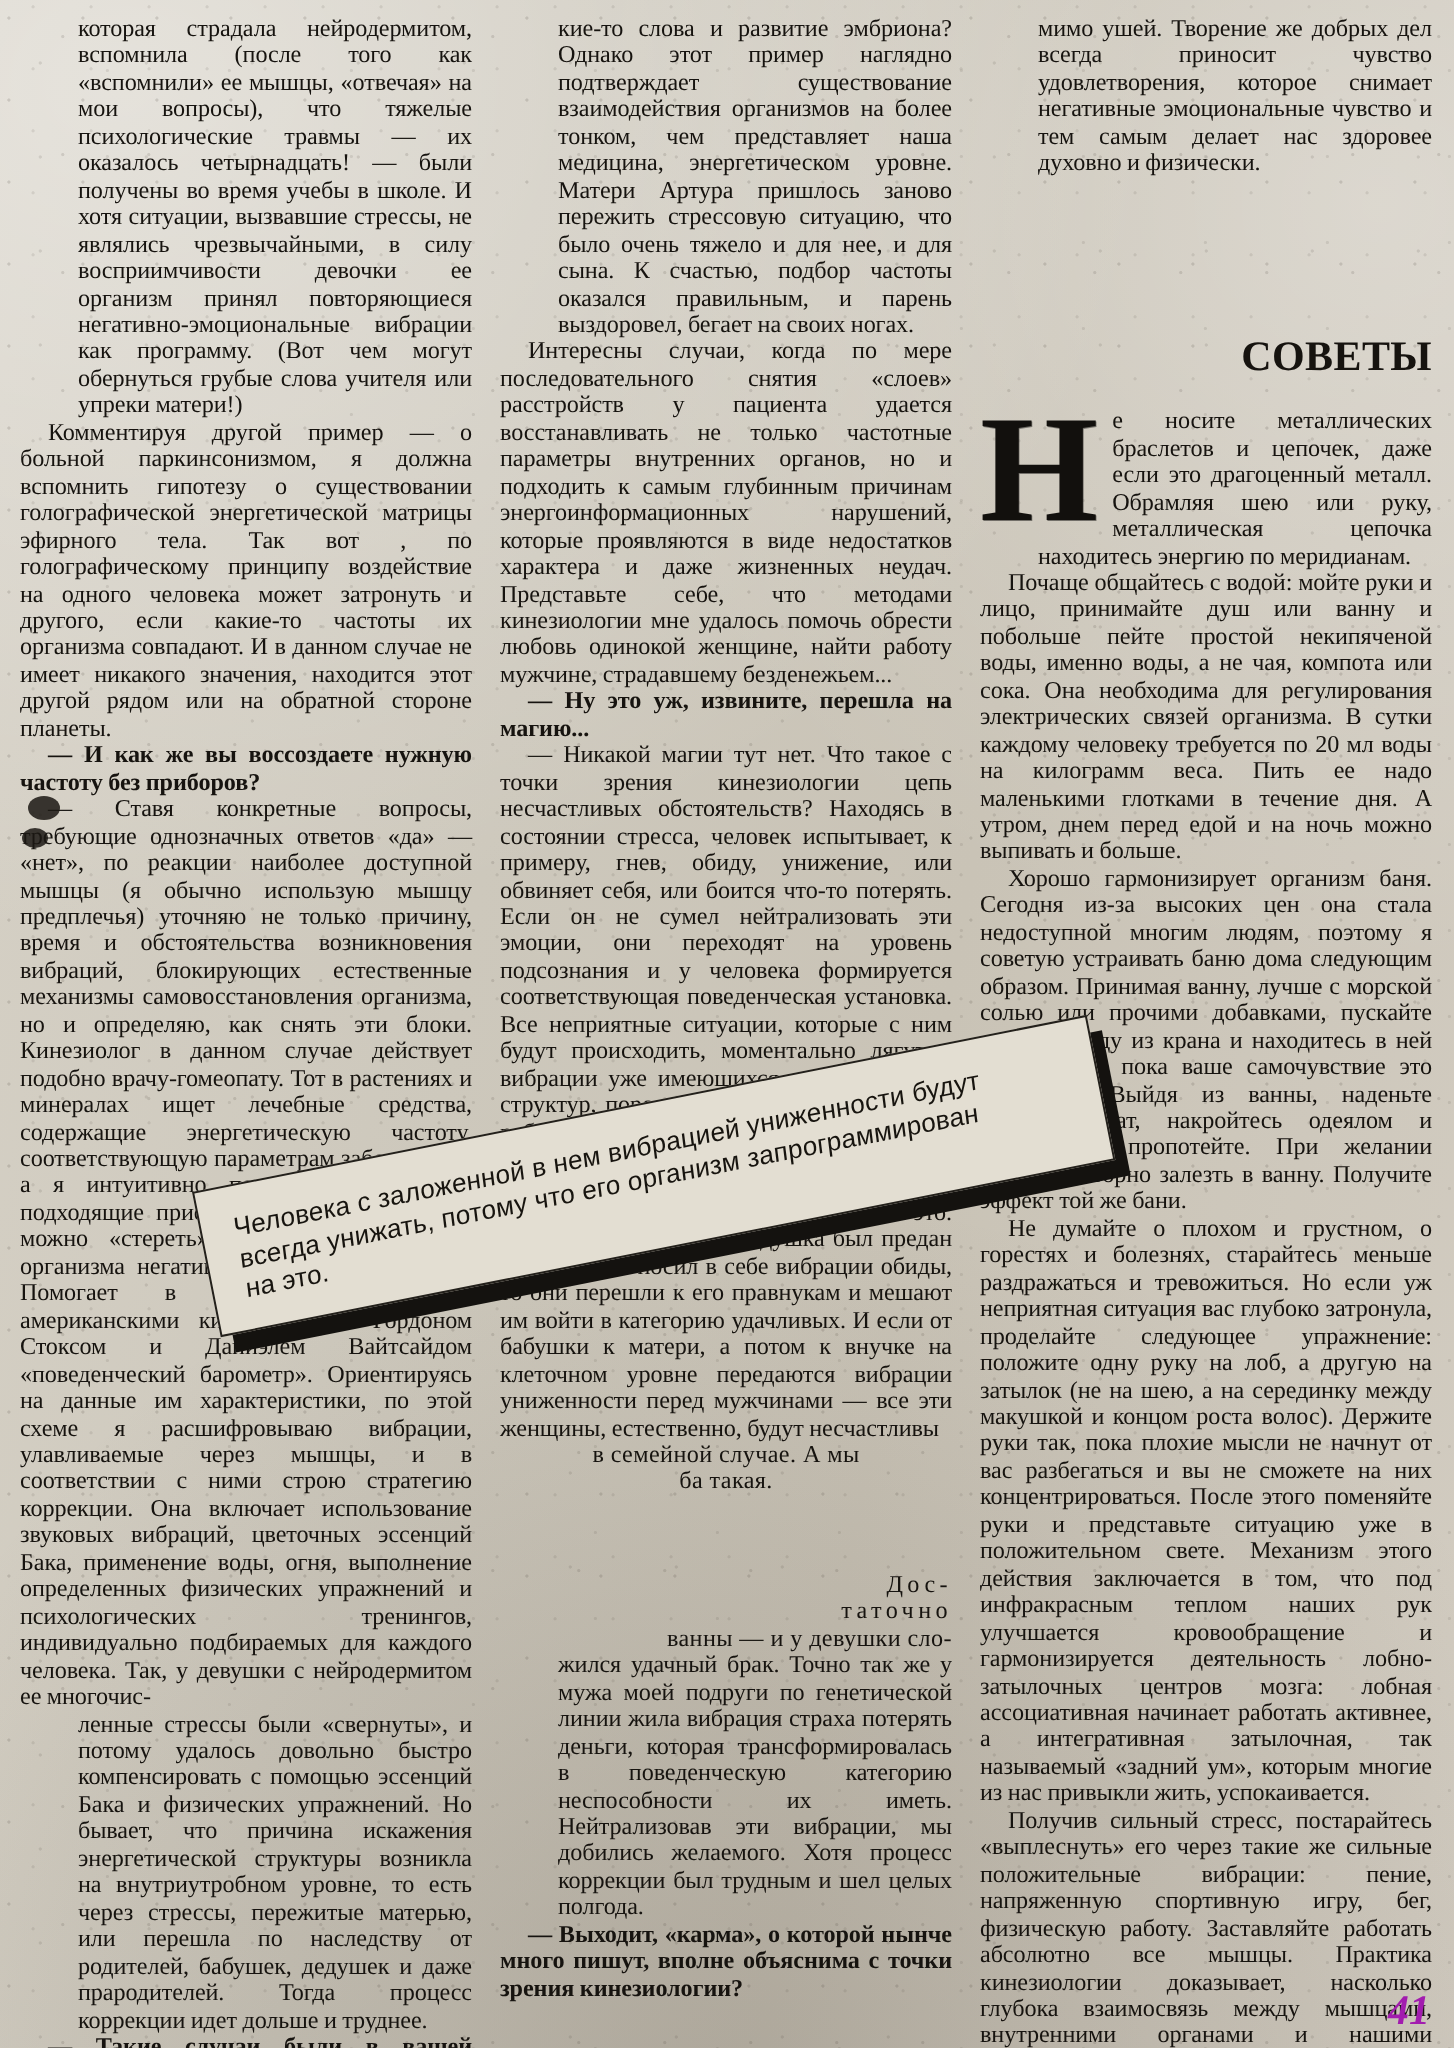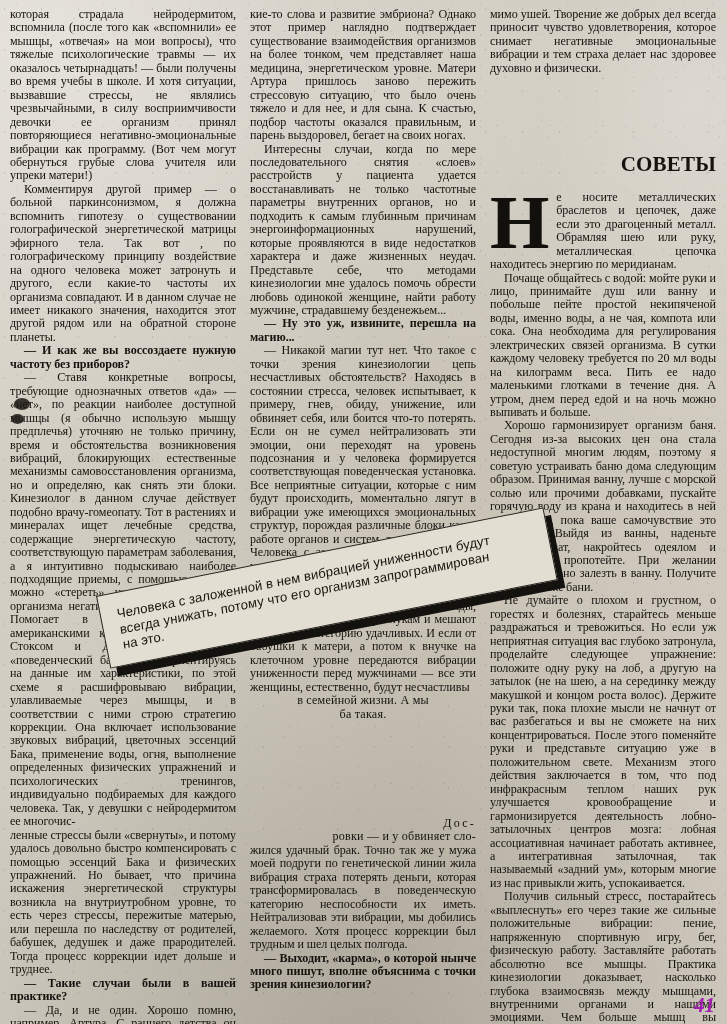--- a/index.html
+++ b/index.html
@@ -59,21 +59,21 @@
     margin: 0;
     text-align: justify;
     text-justify: inter-word;
     font-size: 12.1px;
     line-height: 13.45px;
     letter-spacing: -0.05px;
     text-indent: 14px;
     hyphens: manual;
     word-spacing: -0.2px;
   }
-  .col p.noindent { text-indent: 0; }
+  .col p.noindent { text-indent: 0; margin-left: 29px; }
   .col p.q {
     font-weight: bold;
     text-indent: 14px;
   }
   .col p + p { margin-top: 0px; }
 
   
   .advice-head {
     text-align: right;
     font-weight: bold;
@@ -190,34 +190,35 @@
       <p class="q">— Такие случаи были в вашей практике?</p>
       <p>— Да, и не один. Хорошо помню, например, Артура. С раннего детства он страдал остемиелитом, ходил на костылях, время от времени  переносил операции по очищению кости, но результата они не давали. Мышечное тестирование выявило, что причиной болезни послужил внутриутробный стресс, связанный с тем, что родные советовали его матери прервать беременность, так как она находилась на грани развода. Казалось бы, при чем здесь ка-</p>
     </div>
 
     <div class="col">
       <p class="noindent">кие-то слова и развитие эмбриона? Однако этот пример наглядно подтверждает существование взаимодействия организмов на более тонком, чем представляет наша медицина, энергетическом уровне. Матери Артура пришлось заново пережить стрессовую ситуацию, что было очень тяжело и для нее, и для сына. К счастью, подбор частоты оказался правильным, и парень выздоровел, бегает на своих ногах.</p>
       <p>Интересны случаи, когда по мере последовательного снятия «слоев» расстройств у пациента удается восстанавливать не только частотные параметры внутренних органов, но и подходить к самым глубинным причинам энергоинформационных нарушений, которые проявляются в виде недостатков характера и даже жизненных неудач. Представьте себе, что методами кинезиологии мне удалось помочь обрести любовь одинокой женщине, найти работу мужчине, страдавшему безденежьем...</p>
       <p class="q">— Ну это уж, извините, перешла на магию...</p>
       <p>— Никакой магии тут нет. Что такое с точки зрения кинезиологии цепь несчастливых обстоятельств? Находясь в состоянии стресса, человек испытывает, к примеру,  гнев, обиду, унижение, или обвиняет себя, или боится что-то потерять. Если он не сумел нейтрализовать эти эмоции, они переходят на уровень подсознания и у человека формируется соответствующая поведенческая установка. Все неприятные ситуации, которые с ним будут происходить, моментально лягут в вибрации уже имеющихся эмоциональных структур, порождая различные блоки как в работе органов и систем, так и мышления. Человека с заложенной в нем вибрацией униженности будут всегда унижать, потому что его организм запрограммирован на это. Если какой-нибудь прадедушка был предан и всю жизнь носил в себе вибрации обиды, то они перешли к его правнукам и мешают им войти в категорию удачливых. И если от бабушки к матери, а потом к внучке на клеточном уровне передаются вибрации униженности перед мужчинами — все эти женщины, естественно, будут несчастливы</p>
       <div class="funnel">
-        <span>в семейной жизни. А мы</span>
+        <span>в семейной случае. А мы</span>
         <span>ба такая.</span>
       </div>
-      <div class="funnel" style="margin-top:96px;text-align:right;">
+      <div class="funnel" style="margin-top:38px;text-align:right;">
         <span class="w1">Дос-</span>
-        <span>ровки — и у обвиняет сло-</span>
+        <span class="w1">таточно</span>
+        <span>ванны — и у девушки сло-</span>
       </div>
       <p class="noindent">жился удачный брак. Точно так же у мужа моей подруги по генетической линии жила вибрация страха потерять деньги, которая трансформировалась в поведенческую категорию неспособности их иметь. Нейтрализовав эти вибрации, мы добились желаемого. Хотя процесс коррекции был трудным и шел целых полгода.</p>
       <p class="q">— Выходит, «карма», о которой нынче много пишут, вполне объяснима с точки зрения кинезиологии?</p>
 
     </div>
 
     <div class="col">
-      <p class="noindent">мимо ушей. Творение же добрых дел всегда приносит чувство удовлетворения, которое снимает негативные эмоциональные вибрации и тем страха делает нас здоровее духовно и физически.</p>
+      <p class="noindent">мимо ушей. Творение же добрых дел всегда приносит чувство удовлетворения, которое снимает негативные эмоциональные чувство и тем самым делает нас здоровее духовно и физически.</p>
 
       <div class="advice-head">
         <span class="l1">СОВЕТЫ</span>
       </div>
 
       <div class="dropcap-wrap">
         <span class="dropcap">Н</span>
         <p class="noindent">е носите металлических браслетов и цепочек, даже если это драгоценный металл. Обрамляя шею или руку, металлическая цепочка находитесь энергию по меридианам.</p>
         <p>Почаще общайтесь с водой: мойте руки и лицо, принимайте душ или ванну и побольше пейте простой некипяченой воды, именно воды, а не чая, компота или сока. Она необходима для регулирования электрических связей организма. В сутки каждому человеку требуется по 20 мл воды на килограмм веса. Пить ее надо маленькими глотками в течение дня. А утром, днем перед едой и на ночь можно выпивать и больше.</p>
       </div>

